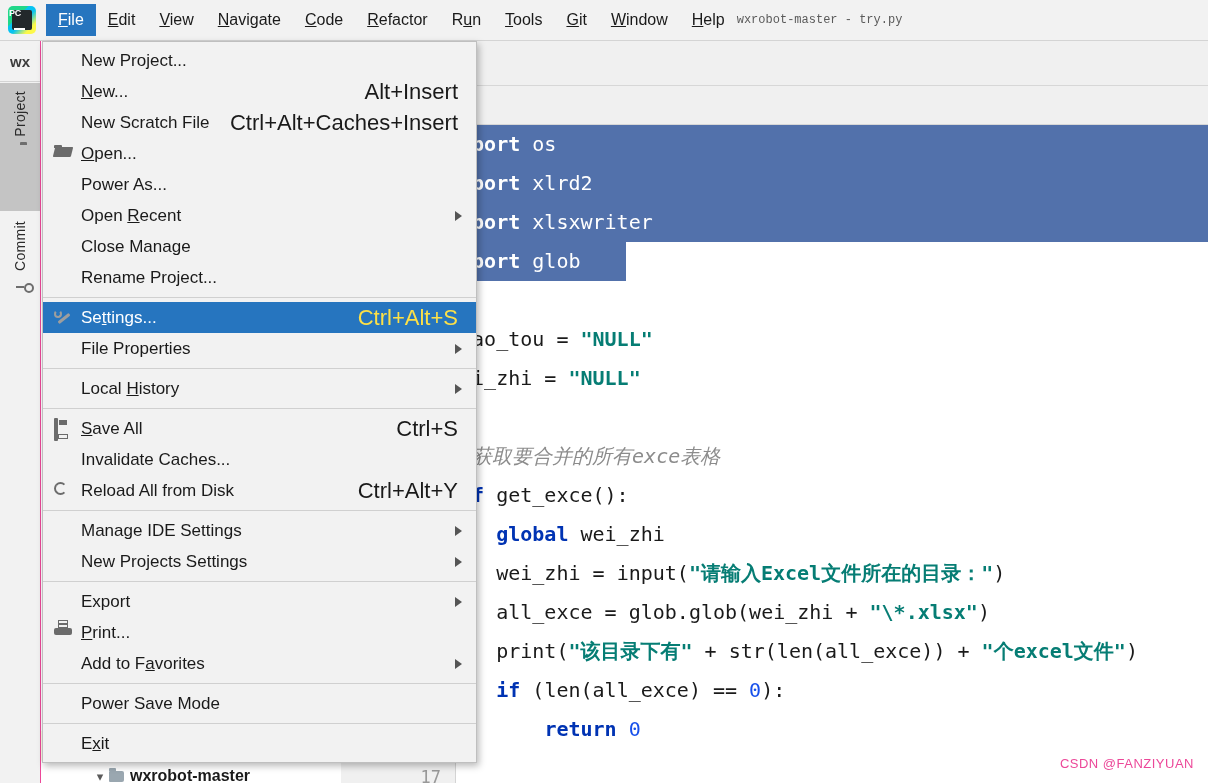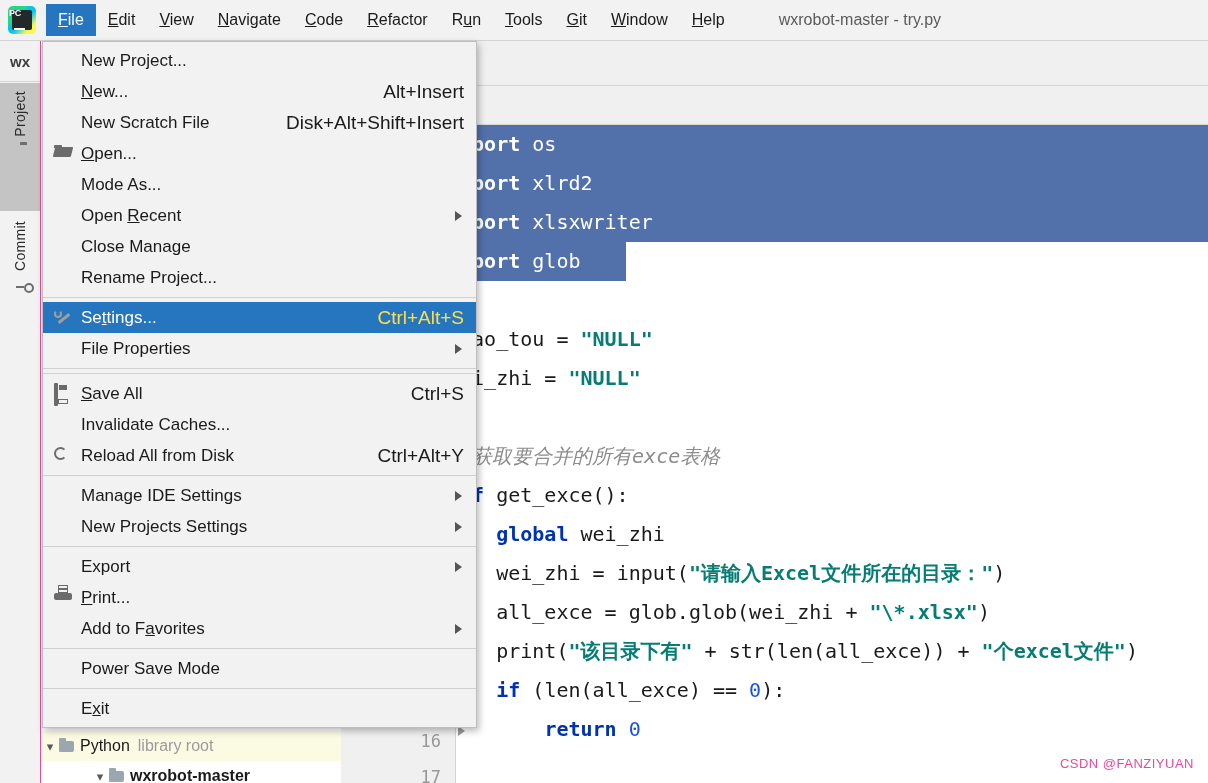--- a/index.html
+++ b/index.html
@@ -33,21 +33,21 @@
     position:absolute;left:6px;bottom:4px;width:11px;height:2px;background:#fff;
   }
   .menubar{display:flex;align-items:center;height:40px;}
   .menu-item{
     padding:7px 12px;font-size:16px;color:#1a1a1a;
     font-family:"Liberation Sans",sans-serif;cursor:default;white-space:nowrap;
   }
   .menu-item.active{background:#2675bf;color:#ffffff;}
   .menu-item u{text-decoration:underline;}
   #window-title{
-    margin-left:42px;font-size:16px;color:#5a5a5a;white-space:nowrap;
+    font-size:12px;color:#5a5a5a;white-space:nowrap;font-family:Liberation Mono, monospace;
   }
 
   
   #left-strip{
     position:absolute;left:0;top:41px;width:40px;height:742px;
     background:#f2f2f2;border-right:2px solid #ec4899;
   }
   #wx-tab{
     position:absolute;left:0;top:0;width:40px;height:40px;
     display:flex;align-items:center;justify-content:center;
@@ -157,21 +157,21 @@
     box-shadow:2px 3px 7px rgba(0,0,0,0.28);
     padding:3px 0 3px 0;box-sizing:border-box;
   }
   .mrow{
     position:relative;height:31px;display:flex;align-items:center;
     font-size:17px;color:#1a1a1a;padding-left:38px;box-sizing:border-box;cursor:default;
   }
   .mrow.selected{background:#2675bf;color:#ffffff;}
   .mrow .mlabel{flex:1;white-space:nowrap;}
   .mrow .mshort{
-    margin-right:12px;font-size:19px;color:#1a1a1a;white-space:nowrap;
+    margin-right:18px;font-size:22px;color:#1a1a1a;white-space:nowrap;
   }
   .mrow.selected .mshort{color:#fde047;}
   .mrow .marrow{
     margin-right:14px;width:0;height:0;
     border-left:7px solid #555;border-top:5px solid transparent;border-bottom:5px solid transparent;
   }
   .msep{height:1px;background:#d0d0d0;margin:4px 0;}
   .micon{position:absolute;left:11px;top:50%;transform:translateY(-50%);width:20px;height:18px;}
   
   .ico-openfolder{
@@ -312,28 +312,28 @@
 <div id="file-menu">
     <div class="mrow">
       <span class="mlabel">New Project...</span>
     </div>
     <div class="mrow">
       <span class="mlabel"><u>N</u>ew...</span>
       <span class="mshort">Alt+Insert</span>
     </div>
     <div class="mrow">
       <span class="mlabel">New Scratch File</span>
-      <span class="mshort">Disk+Alt+Shift+Insert</span>
+      <span class="mshort">Ctrl+Alt+Caches+Insert</span>
     </div>
     <div class="mrow">
       <span class="micon"><span class="ico-openfolder"><span class="f2"></span><span class="f1"></span></span></span>
       <span class="mlabel"><u>O</u>pen...</span>
     </div>
     <div class="mrow">
-      <span class="mlabel">Mode As...</span>
+      <span class="mlabel">Power As...</span>
     </div>
     <div class="mrow">
       <span class="mlabel">Open <u>R</u>ecent</span>
       <span class="marrow"></span>
     </div>
     <div class="mrow">
       <span class="mlabel">Close Manage</span>
     </div>
     <div class="mrow">
       <span class="mlabel">Rename Project...</span>
@@ -342,20 +342,24 @@
     <div class="mrow selected">
       <span class="micon"><span class="ico-wrench"><span class="handle"></span><span class="head"></span></span></span>
       <span class="mlabel">Se<u>t</u>tings...</span>
       <span class="mshort">Ctrl+Alt+S</span>
     </div>
     <div class="mrow">
       <span class="mlabel">File Properties</span>
       <span class="marrow"></span>
     </div>
     <div class="msep"></div>
+    <div class="mrow">
+      <span class="mlabel">Local <u>H</u>istory</span>
+      <span class="marrow"></span>
+    </div>
     <div class="msep"></div>
     <div class="mrow">
       <span class="micon"><span class="ico-save"><span class="top"></span><span class="bot"></span></span></span>
       <span class="mlabel"><u>S</u>ave All</span>
       <span class="mshort">Ctrl+S</span>
     </div>
     <div class="mrow">
       <span class="mlabel">Invalidate Caches...</span>
     </div>
     <div class="mrow">

